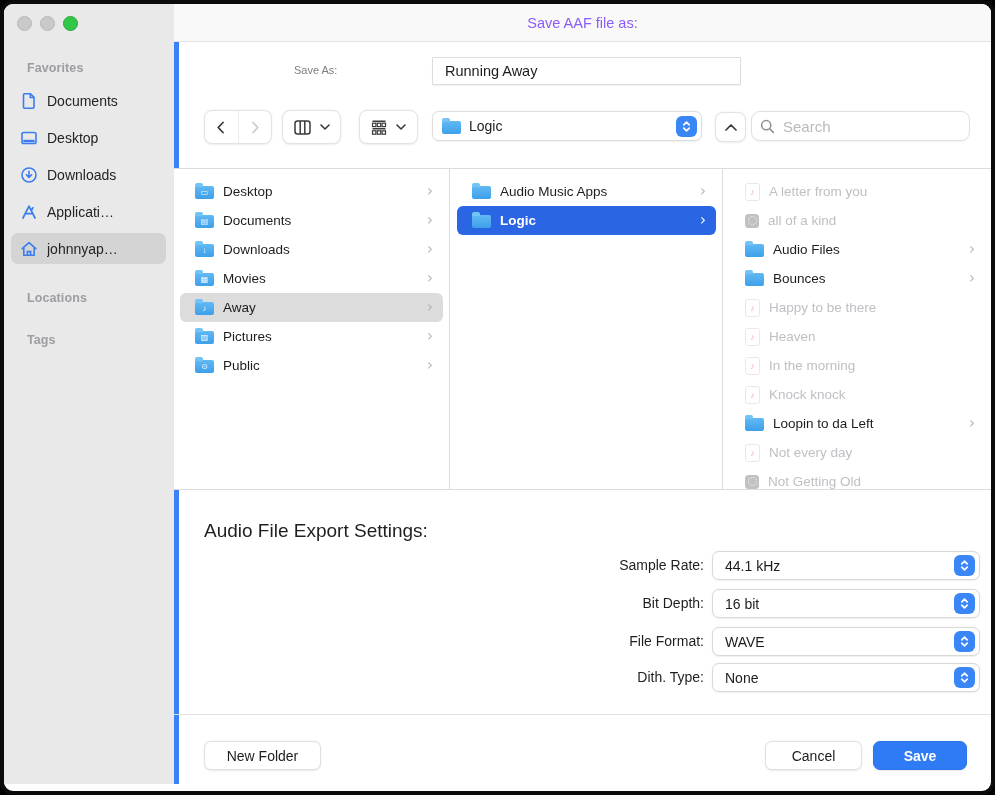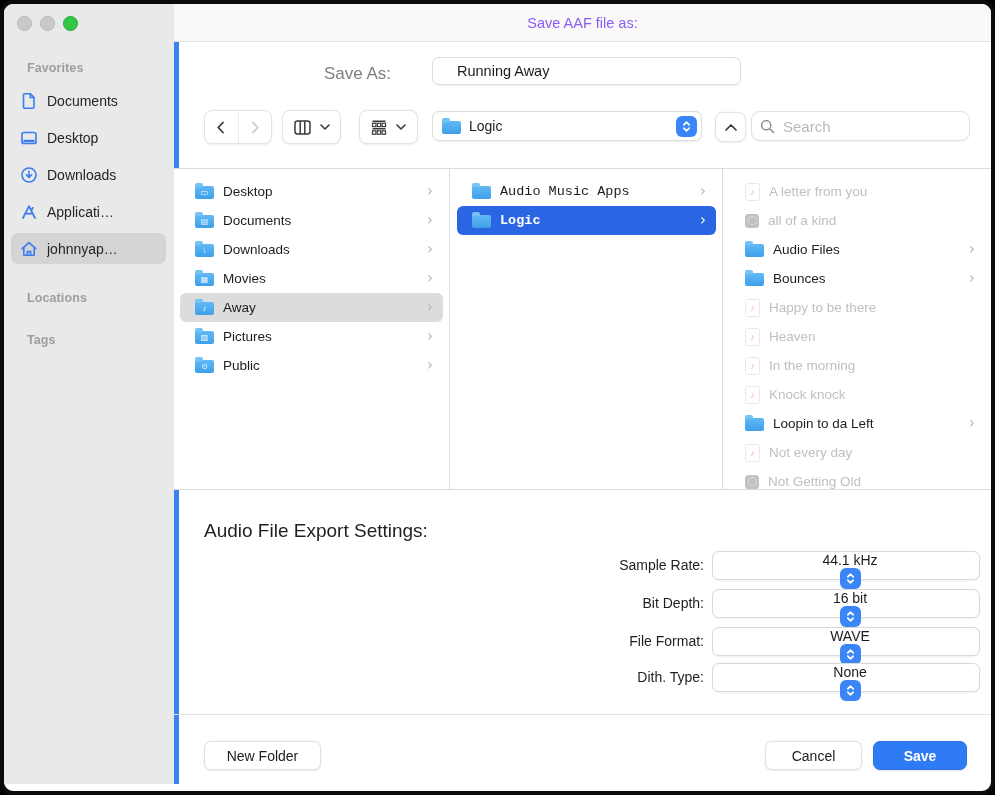--- a/index.html
+++ b/index.html
@@ -14,24 +14,24 @@
   .light.green{background:#33c748;border:0.5px solid #28a73c;}
   .side-header{position:absolute;left:23px;font-size:12.5px;font-weight:700;color:#9d9da2;letter-spacing:.1px;}
   .side-item{position:absolute;left:7px;right:8px;height:31px;display:flex;align-items:center;padding-left:9px;border-radius:7px;gap:9px;}
   .side-item.selected{background:#d4d4d4;}
   .side-item .lbl{font-size:14px;color:#242426;white-space:nowrap;overflow:hidden;}
   .side-item svg{flex:0 0 auto;}
   
   .titlebar{position:absolute;left:170px;top:0;right:0;height:37px;background:#f9f9f9;border-bottom:1px solid #e1e1e1;display:flex;align-items:center;justify-content:center;}
   .title{font-size:14.5px;font-weight:400;color:#8b5cf6;}
   
-  .saveas-label{position:absolute;left:290px;top:60px;width:127px;text-align:center;font-size:17px;color:#7e7e83;}
+  .saveas-label{position:absolute;left:290px;top:60px;width:127px;text-align:left;font-size:11px;color:#7e7e83;}
   .saveas-field{position:absolute;left:428px;top:53px;width:309px;height:28px;box-sizing:border-box;
-    border:1px solid #dcdcdc;border-radius:7px;background:#fff;font-family:inherit;font-size:14.5px;color:#1c1c1e;
-    padding:0 24px;outline:none;box-shadow:0 0.5px 1.5px rgba(0,0,0,.06);}
+    border:1px solid #dcdcdc;border-radius:1px;background:#fff;font-family:inherit;font-size:14.5px;color:#1c1c1e;
+    padding:0 12px;outline:none;box-shadow:0 0.5px 1.5px rgba(0,0,0,.06);}
   
   .tbtn{position:absolute;top:106px;height:32px;background:#fff;border:1px solid #e3e3e3;border-radius:8px;
     box-shadow:0 0.5px 2px rgba(0,0,0,.08);display:flex;align-items:center;justify-content:center;}
   .segmented{left:200px;width:66px;padding:0;}
   .segmented .seg{flex:1;height:100%;display:flex;align-items:center;justify-content:center;}
   .segmented .seg+.seg{border-left:1px solid #ececec;}
   .btn-colview{left:278px;width:57px;gap:9px;}
   .btn-group{left:355px;width:57px;gap:9px;}
   .popup-location{position:absolute;left:428px;top:107px;width:270px;height:30px;box-sizing:border-box;
     background:#fff;border:1px solid #dddddd;border-radius:7px;box-shadow:0 0.5px 2px rgba(0,0,0,.07);
@@ -51,38 +51,38 @@
   .folder .glyph{position:absolute;inset:0;display:flex;align-items:center;justify-content:center;
     font-size:8px;color:rgba(255,255,255,.95);line-height:1;}
   .song{position:relative;width:13px;height:16px;background:#fff;border:1px solid #eccdd3;border-radius:2.5px;
     display:flex;align-items:center;justify-content:center;font-size:9px;color:#e4738f;flex:0 0 auto;}
   .proj{width:14px;height:14px;border-radius:3.5px;background:#8f8f94;display:flex;align-items:center;justify-content:center;flex:0 0 auto;}
   .proj::after{content:'';width:7px;height:7px;border:1.5px dotted #e8e8e8;border-radius:50%;}
   
   .browser{position:absolute;left:170px;right:0;top:164px;height:320px;border-top:1px solid #dcdcdc;border-bottom:1px solid #dcdcdc;background:#fff;}
   .col{position:absolute;top:0;bottom:0;overflow:hidden;padding-top:8px;box-sizing:border-box;}
   .col1{left:0;width:276px;border-right:1px solid #dcdcdc;}
-  .col2{left:277px;width:272px;border-right:1px solid #dcdcdc;font-family:Liberation Mono, monospace;}
+  .col2{left:277px;width:272px;border-right:1px solid #dcdcdc;}
   .col3{left:550px;right:0;}
   .row{height:29px;margin:0 6px;border-radius:6px;display:flex;align-items:center;padding:0 6px 0 15px;gap:9px;box-sizing:border-box;}
   .row .lbl{font-size:13.5px;color:#1d1d1f;white-space:nowrap;overflow:hidden;flex:1;}
   .row.dim .lbl{color:#bfbfc4;}
   .row.dim .song,.row.dim .proj{opacity:.55;}
   .row.sel-gray{background:#dcdcdc;}
   .row.sel-blue{background:#2a66e4;}
   .row.sel-blue .lbl{color:#fff;font-weight:600;}
   .chev{font-size:15px;color:#b4b4b9;line-height:1;padding-right:4px;font-family:"DejaVu Sans",sans-serif;}
   .chev::before{content:"›";}
   .row.sel-blue .chev{color:#fff;}
   
   .settings-title{position:absolute;left:200px;top:516px;font-size:19px;color:#1f1f21;}
   .set-label{position:absolute;left:520px;width:180px;text-align:right;font-size:14px;color:#1f1f21;line-height:29px;}
   .popup{position:absolute;left:708px;width:268px;height:29px;box-sizing:border-box;background:#fff;
     border:1px solid #d9d9d9;border-radius:7px;box-shadow:0 0.5px 2px rgba(0,0,0,.07);
-    display:flex;align-items:center;padding:0 4px 0 12px;flex-direction:column;}
+    display:flex;align-items:center;padding:0 4px 0 12px;}
   .popup .val{font-size:14px;color:#1c1c1e;flex:1;}
   
   .footer-line{position:absolute;left:170px;right:0;top:710px;border-top:1px solid #e1e1e1;}
   .pushbtn{position:absolute;top:737px;height:29px;box-sizing:border-box;background:#fff;border:1px solid #e0e0e0;
     border-radius:7px;box-shadow:0 0.5px 2px rgba(0,0,0,.09);font-size:14px;color:#1c1c1e;
     display:flex;align-items:center;justify-content:center;font-family:inherit;}
   .btn-newfolder{left:200px;width:117px;}
   .btn-cancel{left:761px;width:97px;}
   .btn-save{left:869px;width:94px;background:#2f7bf5;border-color:#2c73e8;color:#fff;font-weight:600;}
 </style>

